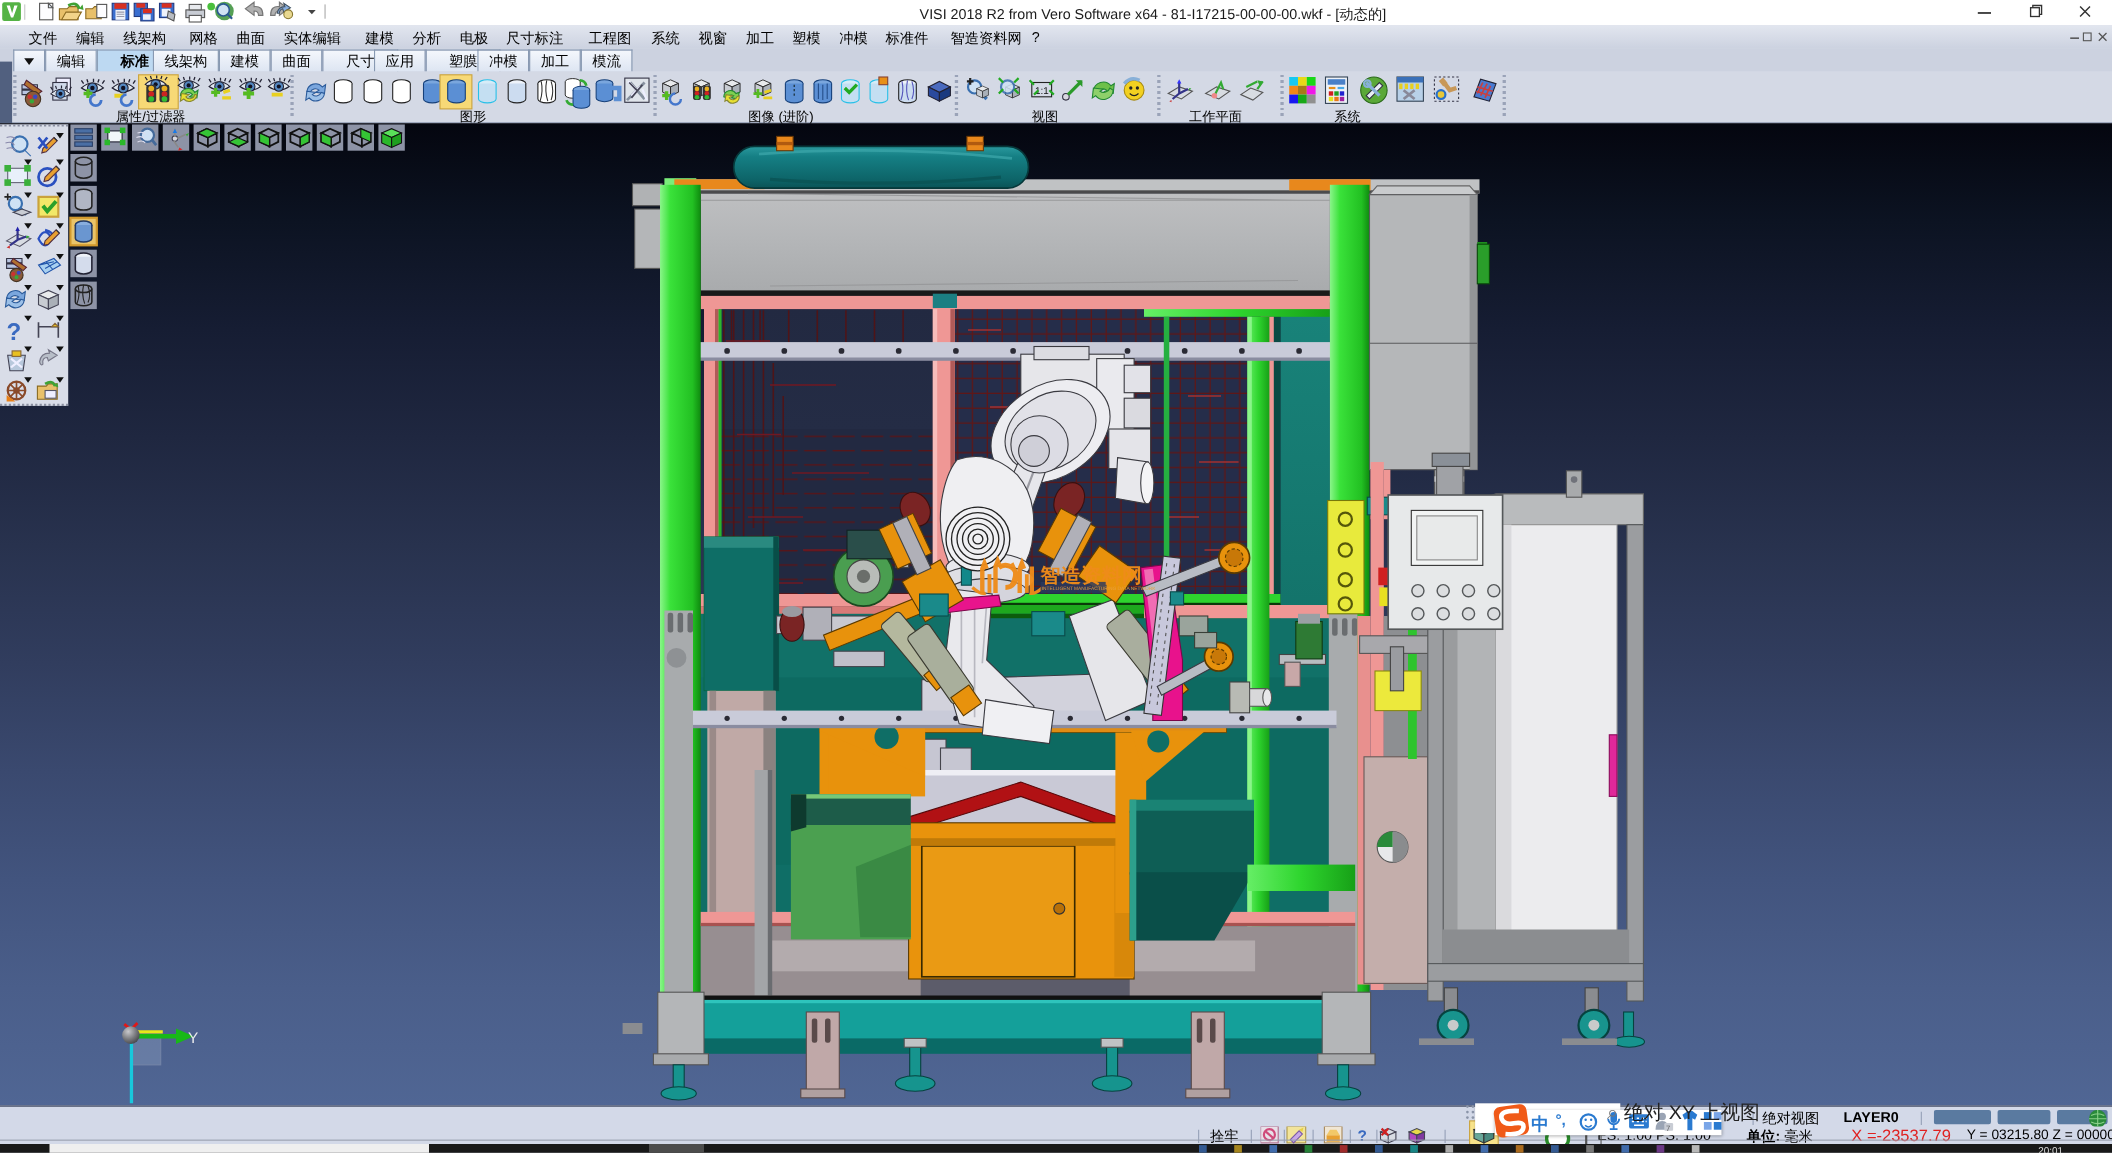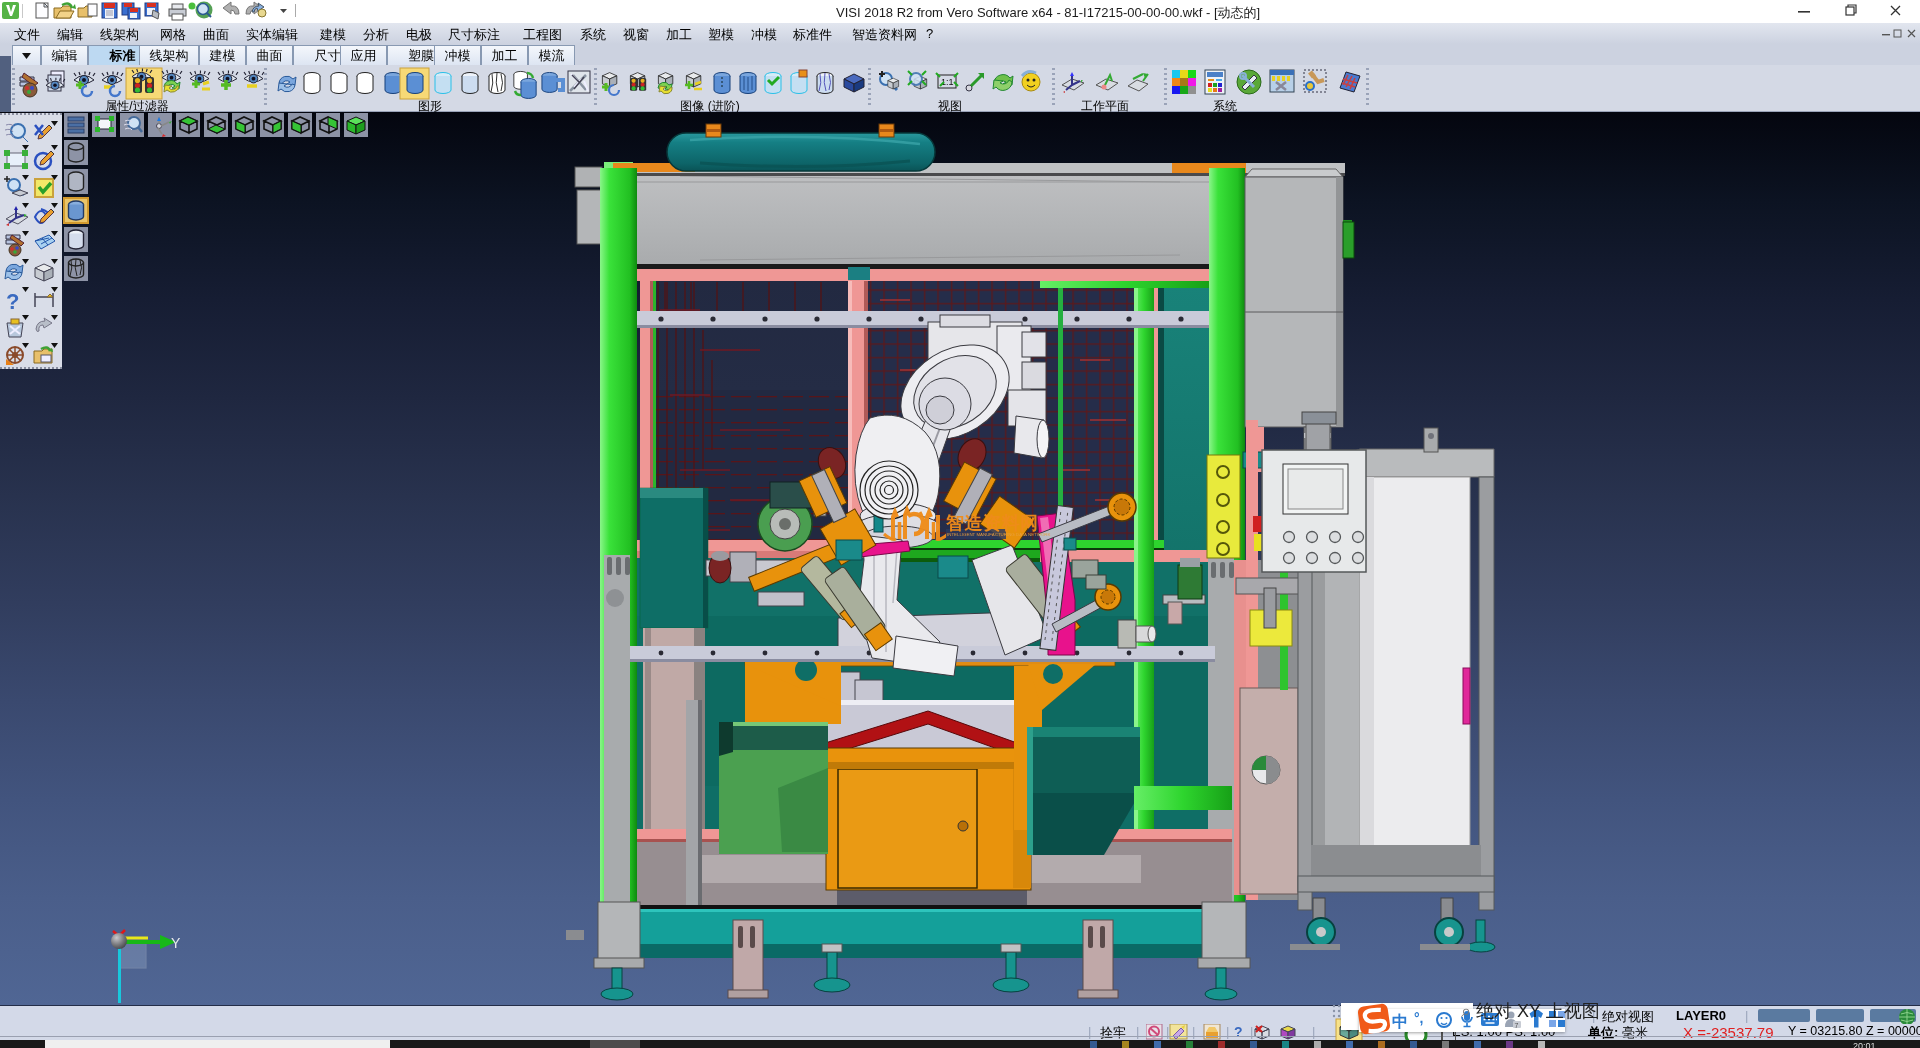--- a/index.html
+++ b/index.html
@@ -3,21 +3,21 @@
 <meta charset="utf-8">
 <style>
 *{margin:0;padding:0;box-sizing:border-box;}
 html,body{width:1920px;height:1048px;overflow:hidden;font-family:"Liberation Sans",sans-serif;}
 #app{position:absolute;left:0;top:0;width:1920px;height:1048px;background:#d4d9e5;}
 
 #title{position:absolute;left:0;top:0;width:1920px;height:23px;background:#ffffff;}
 #title .txt{position:absolute;left:836px;top:4px;font-size:13px;color:#1c1c1c;}
 
 #menubar{position:absolute;left:0;top:23px;width:1920px;height:21px;background:linear-gradient(180deg,#e2e6ef,#ccd2e0);font-size:13px;color:#000;}
-#menubar span{position:absolute;top:3px;}
+#menubar span{position:absolute;top:3px;margin-left:12px;}
 
 #tabrow{position:absolute;left:0;top:44px;width:1920px;height:21px;background:#ccd2e0;}
 .tab{position:absolute;top:1px;height:20px;border:1px solid #8899b2;border-bottom:none;background:linear-gradient(180deg,#f4f7fc,#dde5f2);font-size:13px;color:#000;text-align:center;line-height:19px;}
 .tab.active{background:#bdd9f2;font-weight:bold;}
 
 #toolbar{position:absolute;left:0;top:65px;width:1920px;height:47px;background:#d4d9e5;border-bottom:1px solid #9aa3b8;}
 .tsep{position:absolute;top:3px;height:40px;width:3px;background-image:repeating-linear-gradient(180deg,#9aa3b8 0 2px,transparent 2px 5px);}
 .tlabel{position:absolute;top:33px;font-size:12px;color:#000;text-align:center;}
 #lstrip{position:absolute;left:0;top:56px;width:11px;height:56px;background:#51607f;}
 

